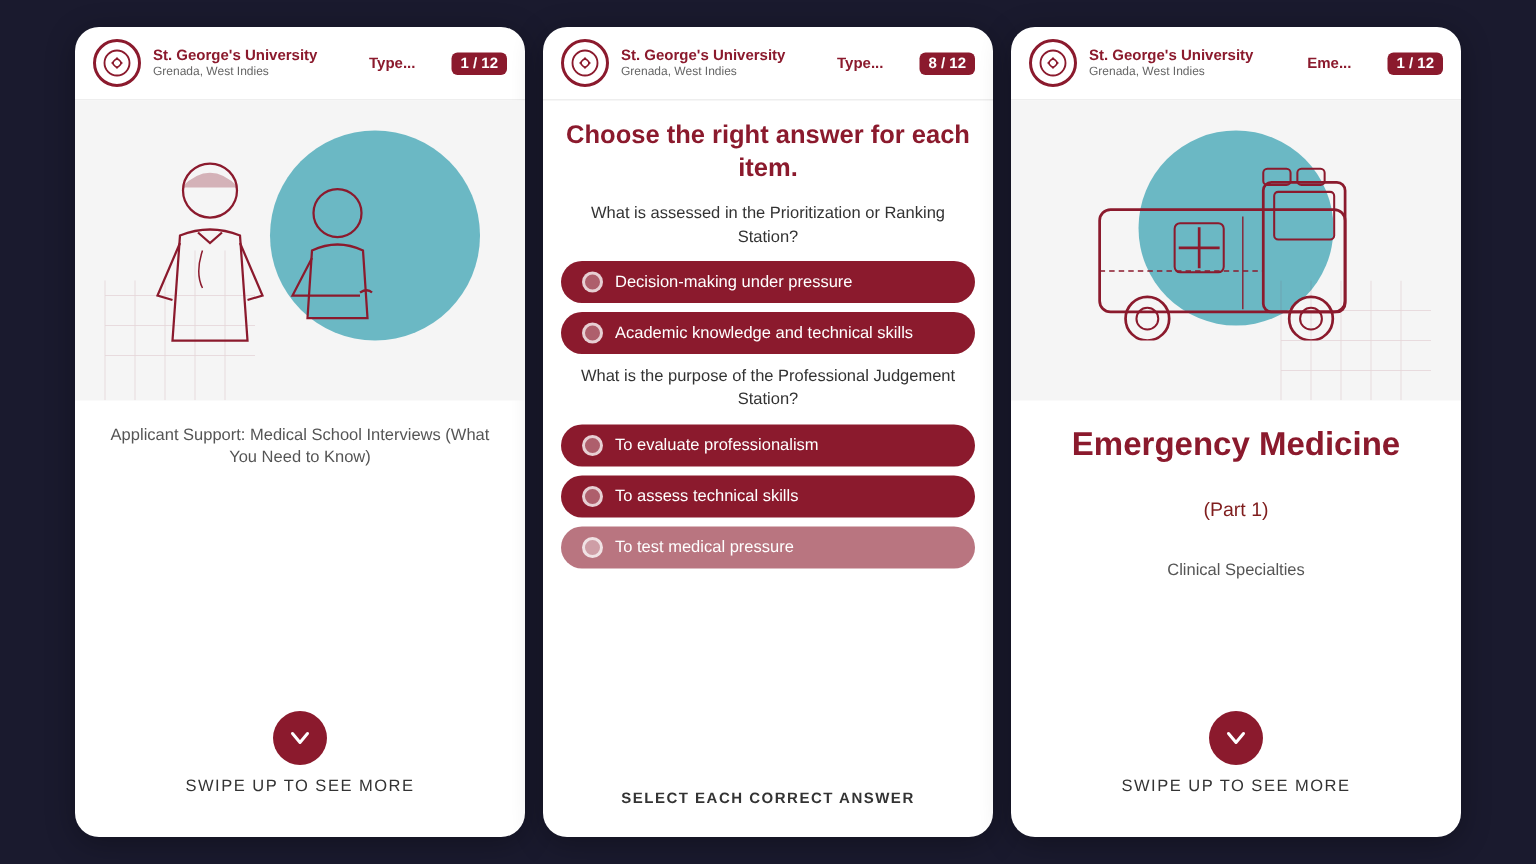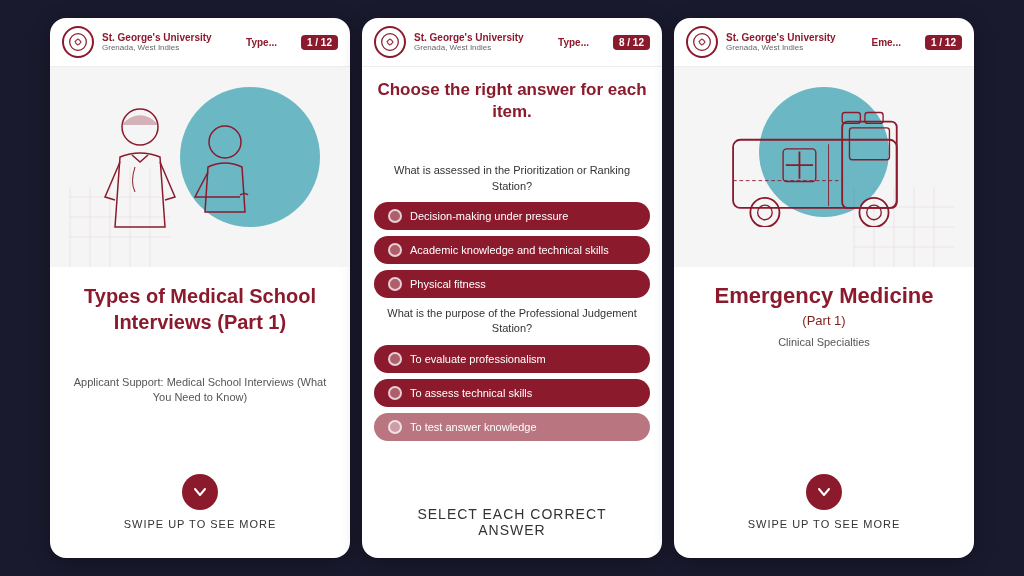--- a/index.html
+++ b/index.html
@@ -107,21 +107,20 @@
       border-radius: 50%;
       top: 20px;
       right: 30px;
     }
 
     .card-body {
       padding: 16px;
       flex: 1;
       display: flex;
       flex-direction: column;
-      gap: 28px;
     }
 
     .card-main-title {
       font-size: 20px;
       font-weight: bold;
       color: #8b1a2d;
       text-align: center;
       line-height: 1.3;
       margin-bottom: 12px;
     }
@@ -206,22 +205,22 @@
     .answer-dot {
       width: 14px;
       height: 14px;
       border-radius: 50%;
       background: rgba(255,255,255,0.3);
       border: 2px solid rgba(255,255,255,0.7);
       flex-shrink: 0;
     }
 
     .select-label {
-      font-size: 14px;
-      font-weight: normal;
+      font-size: 10px;
+      font-weight: bold;
       color: #333;
       letter-spacing: 1px;
       text-align: center;
       padding: 8px;
     }
 
     
     .card3-illustration {
       background: #f5f5f5;
       height: 200px;
@@ -242,20 +241,21 @@
       left: 50%;
       transform: translateX(-50%);
     }
 
     .card3-body {
       padding: 16px;
       flex: 1;
       display: flex;
       flex-direction: column;
       align-items: center;
+      gap: 19px;
     }
 
     .emergency-title {
       font-size: 22px;
       font-weight: bold;
       color: #8b1a2d;
       text-align: center;
       line-height: 1.2;
       margin-bottom: 4px;
     }
@@ -356,21 +356,20 @@
         <path d="M158 100 Q175 92 192 100 L195 145 L155 145 Z"></path>
 
         <path d="M158 105 L145 130 L190 130"></path>
 
         <path d="M190 128 Q195 125 198 128"></path>
       </g>
     </svg>
   </div>
 
   <div class="card-body">
-    <div class="card-main-title">Types of Medical School Interviews (Part 1)</div>
     <div class="card-description">Applicant Support: Medical School Interviews (What You Need to Know)</div>
 
     <div class="swipe-section">
       <div class="chevron-btn">
         <svg viewBox="0 0 16 16" fill="none">
           <polyline points="3,5 8,11 13,5" stroke="white" stroke-width="2" stroke-linecap="round" stroke-linejoin="round"></polyline>
         </svg>
       </div>
       <div class="swipe-label">SWIPE UP TO SEE MORE</div>
     </div>
@@ -401,37 +400,33 @@
 
       <div class="quiz-question">What is assessed in the Prioritization or Ranking Station?</div>
       <div class="answer-option">
         <div class="answer-dot"></div>
         <span>Decision-making under pressure</span>
       </div>
       <div class="answer-option">
         <div class="answer-dot"></div>
         <span>Academic knowledge and technical skills</span>
       </div>
-      <div class="answer-option">
-        <div class="answer-dot"></div>
-        <span>Physical fitness</span>
-      </div>
 
       <div class="quiz-question" style="margin-top:8px;">What is the purpose of the Professional Judgement Station?</div>
       <div class="answer-option">
         <div class="answer-dot"></div>
         <span>To evaluate professionalism</span>
       </div>
       <div class="answer-option">
         <div class="answer-dot"></div>
         <span>To assess technical skills</span>
       </div>
       <div class="answer-option" style="opacity:0.6;">
         <div class="answer-dot"></div>
-        <span>To test answer knowledge</span>
+        <span>To test medical pressure</span>
       </div>
     </div>
 
     <div class="select-label">SELECT EACH CORRECT ANSWER</div>
   </div>
 </div>
 
 <div class="card">
   <div class="card-header">
     <div class="logo-circle">

